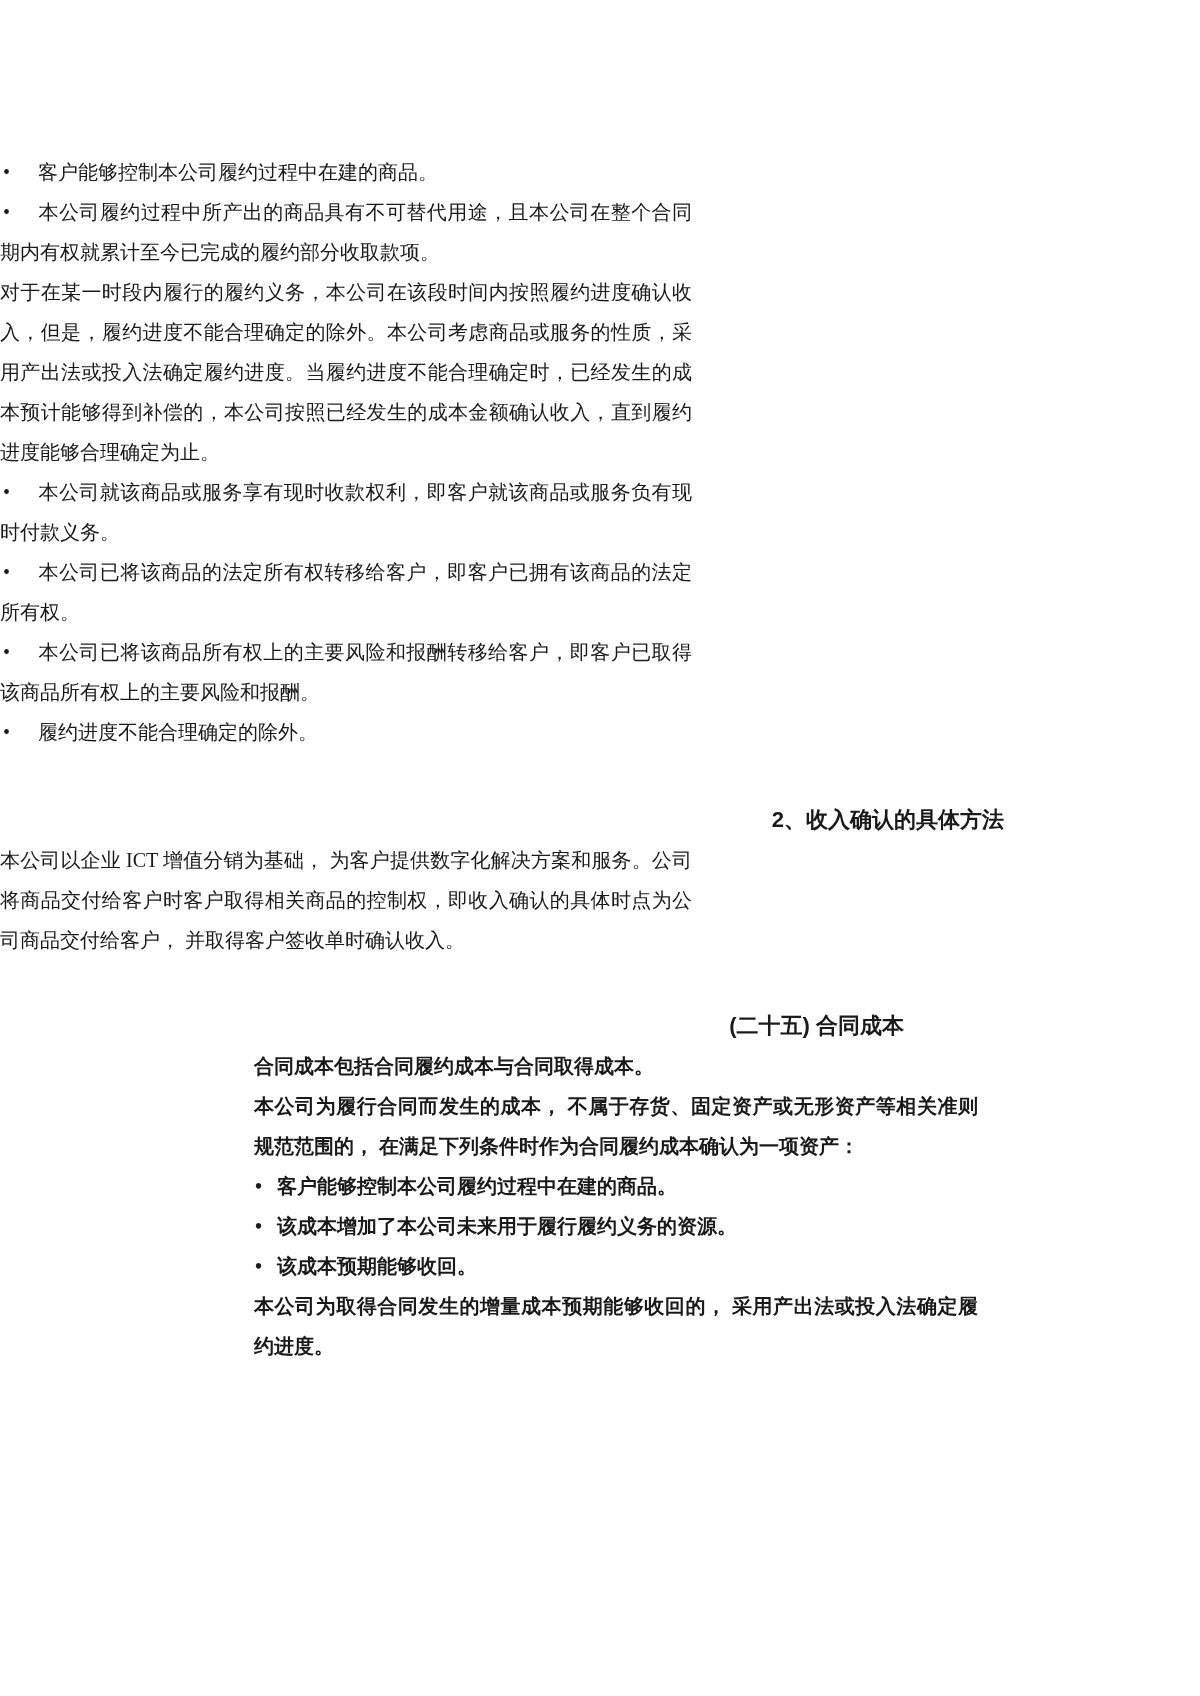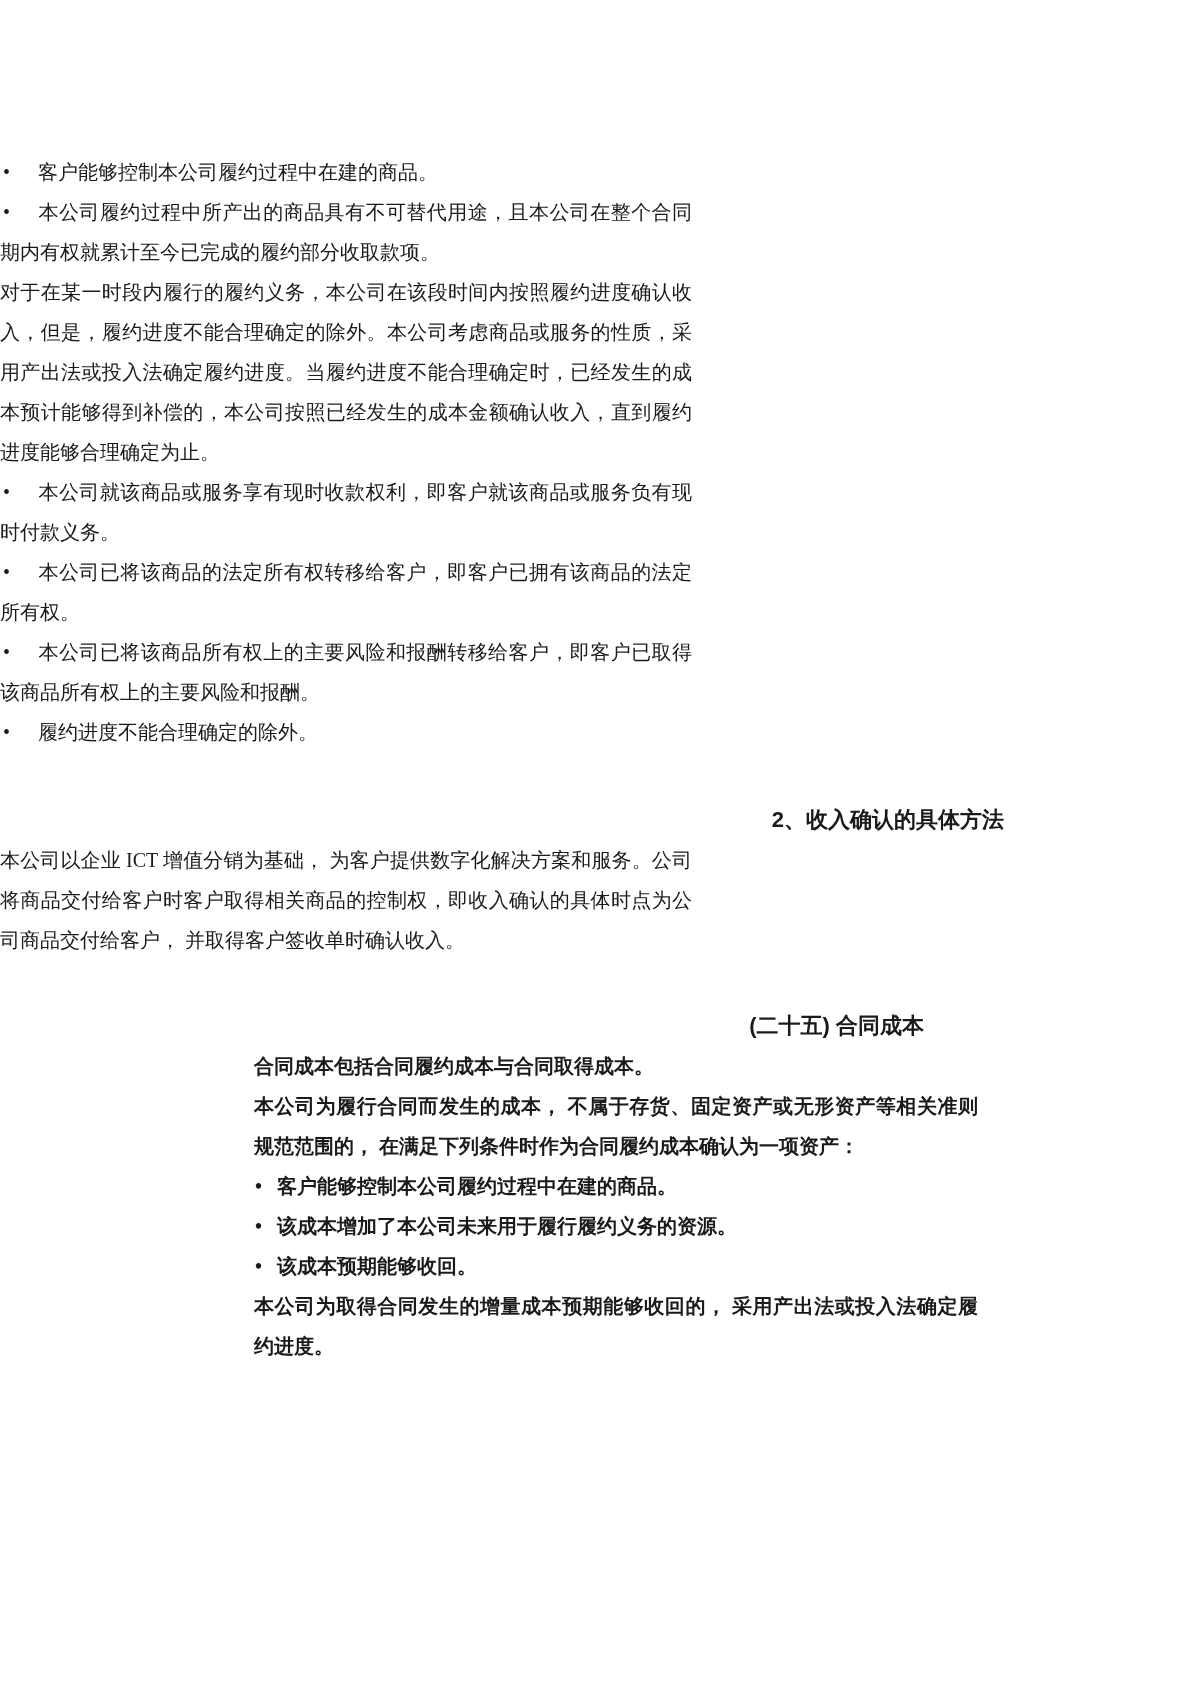--- a/index.html
+++ b/index.html
@@ -33,21 +33,21 @@
   .con .bullet-item .dot{width:23px;padding-left:1px;}
   .heading{
     font-family:"Liberation Sans","DejaVu Sans",sans-serif;
     font-weight:bold;
     font-size:22px;
     line-height:40px;
     text-align:right;
   }
   .h-method{margin-left:255px;margin-top:48px;width:749px;}
   .h-method .num{display:inline-block;width:55px;}
-  .h-contract{margin-left:100px;margin-top:46px;width:824px;}
+  .h-contract{margin-left:80px;margin-top:46px;width:824px;}
 </style>
 </head>
 <body>
 
 <div class="page">
   <div class="content">
 
     <div class="rev">
       <div class="txt bullet-item">
         <span class="dot">•</span><span>客户能够控制本公司履约过程中在建的商品。</span>

